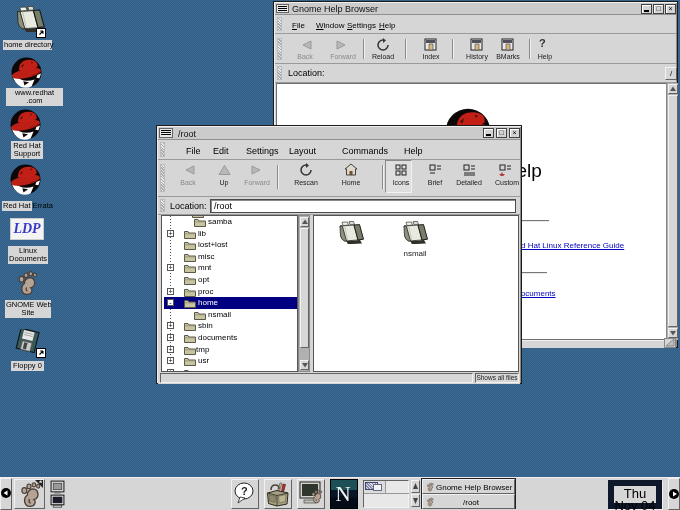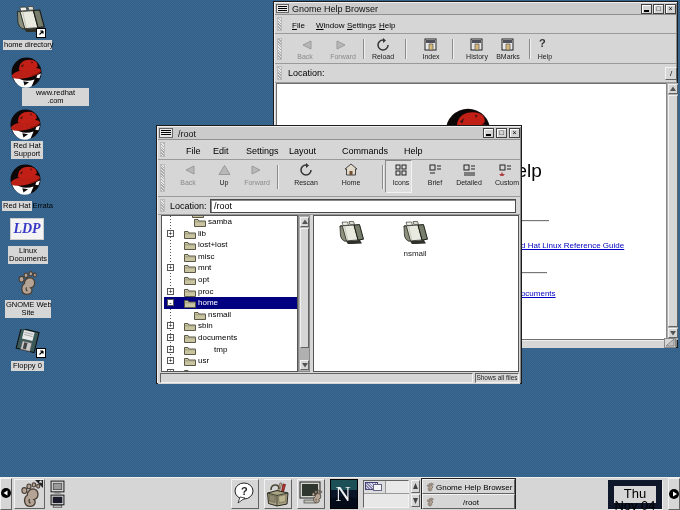--- a/index.html
+++ b/index.html
@@ -386,21 +386,21 @@
             <use href="#sfolder"></use>
           </svg>
         </div>
         <div class="treerow" style="left:36px; top:116px; color:#000;">documents</div>
         <div class="pm" style="left:5px; top:129.6px;">+</div>
         <div class="abs" style="left:22px; top:128.6px;">
           <svg width="12" height="10">
             <use href="#sfolder"></use>
           </svg>
         </div>
-        <div class="treerow" style="left:52px; top:127.6px; color:#000;text-align:center;">tmp</div>
+        <div class="treerow" style="left:34px; top:127.6px; color:#000;text-align:center;">tmp</div>
         <div class="pm" style="left:5px; top:141.2px;">+</div>
         <div class="abs" style="left:22px; top:140.2px;">
           <svg width="12" height="10">
             <use href="#sfolder"></use>
           </svg>
         </div>
         <div class="treerow" style="left:36px; top:139.2px; color:#000;">usr</div>
         <div class="pm" style="left:5px; top:152.79999999999998px;">+</div>
         <div class="abs" style="left:22px; top:151.79999999999998px;">
           <svg width="12" height="10">
@@ -448,21 +448,21 @@
     <div class="abs" style="left:36px; top:28px; width:10px; height:10px; background:#000;">
       <svg width="10" height="10">
         <rect x="1" y="1" width="8" height="8" fill="#fff"></rect>
         <path d="M3.5 6.5 L7 3 M7 3 L7 5.8 M7 3 L4.2 3" stroke="#000" stroke-width="1.1" fill="none"></path>
       </svg>
     </div>
     <div class="dlabel" style="left:3px; top:40px; width:49px;">home directory</div>
     <svg class="abs" style="left:11px; top:57px;" width="31" height="31" viewBox="0 0 30 30">
       <use href="#redhat"></use>
     </svg>
-    <div class="dlabel" style="left:22px; top:88px; width:67px;">www.redhat<br>.com</div>
+    <div class="dlabel" style="left:6px; top:88px; width:57px;">www.redhat<br>.com</div>
     <svg class="abs" style="left:10px; top:109px;" width="31" height="31" viewBox="0 0 30 30">
       <use href="#redhat"></use>
     </svg>
     <div class="dlabel" style="left:11px; top:141px; width:32px;">Red Hat<br>Support</div>
     <svg class="abs" style="left:10px; top:164px;" width="31" height="31" viewBox="0 0 30 30">
       <use href="#redhat"></use>
     </svg>
     <div class="dlabel" style="left:2px; top:201px; width:30px;">Red Hat Errata</div>
     <div class="abs" style="left:10px; top:218px; width:34px; height:22px; background:#f4f4f4; border:1px solid #ccc;">
       <div style="font-family:'Liberation Serif',serif; font-style:italic; font-weight:bold; font-size:14px; color:#3838c8; text-align:center; line-height:20px;">LDP</div>

